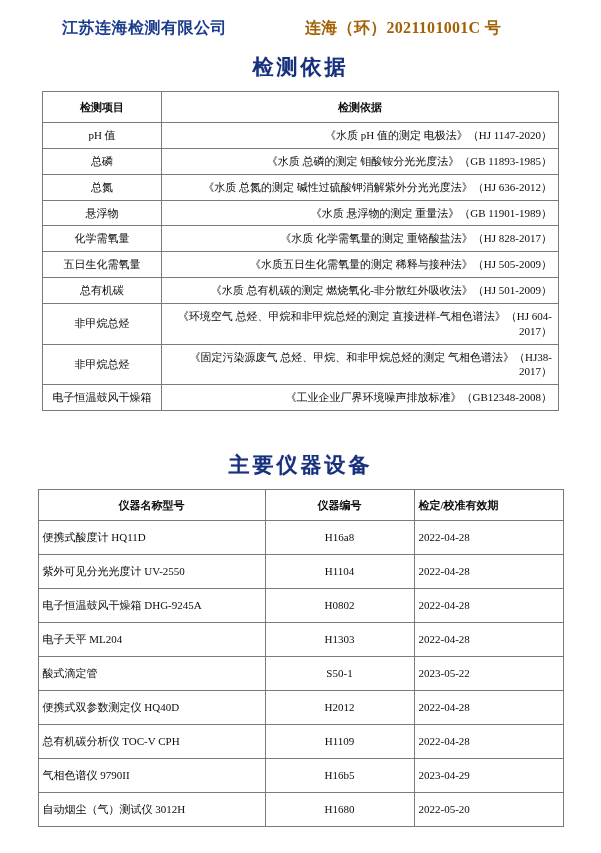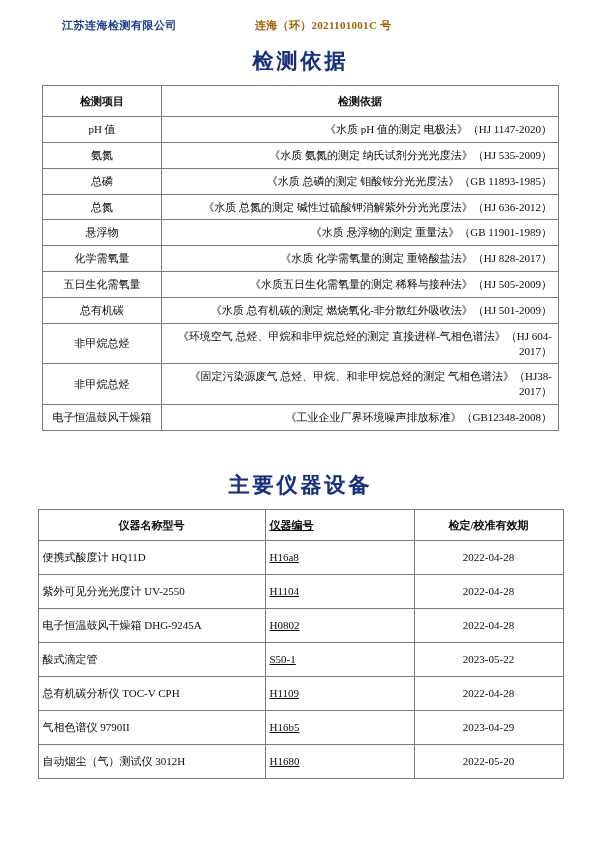--- a/index.html
+++ b/index.html
@@ -23,21 +23,21 @@
     left: 32px;
     top: 0;
     width: 537px;
     height: 853px;
   }
   
   .doc-header {
     display: flex;
     align-items: center;
     padding-top: 18px;
-    font-size: 11px;
+    font-size: 16px;
     color: #1b2f6e;
   }
   .doc-header .company {
     color: #1c3c8c;
     font-weight: bold;
     letter-spacing: 0.5px;
     padding-left: 30px;
   }
   .doc-header .report-no {
     color: #a16207;
@@ -73,22 +73,22 @@
   table.doc-table th {
     font-weight: bold;
     text-align: center;
     height: 20px;
   }
   .t1 .c1 { width: 110px; text-align: center; }
   .t1 .c2 { width: 388px; text-align: center; }
   .t1 td.c2 { text-align: right; padding-left: 6px; padding-right: 6px; }
 
   .t2 .c1 { width: 218px; }
-  .t2 .c2 { width: 140px; text-align: left; text-decoration: underline; }
-  .t2 .c3 { width: 140px; text-align: center; }
+  .t2 .c2 { width: 140px; text-align: center; }
+  .t2 .c3 { width: 140px; text-align: left; }
   .t2 td { height: 23px; }
 
   .spacer-1 { height: 26px; }
 </style>
 </head>
 <body>
 
 <div class="page">
   <div class="page-inner">
 
@@ -105,24 +105,20 @@
           <th class="c1">检测项目</th>
           <th class="c2">检测依据</th>
         </tr>
       </thead>
       <tbody>
         <tr>
           <td class="c1">pH 值</td>
           <td class="c2">《水质 pH 值的测定 电极法》（HJ 1147-2020）</td>
         </tr>
         <tr>
-          <td class="c1">氨氮</td>
-          <td class="c2">《水质 氨氮的测定 纳氏试剂分光光度法》（HJ 535-2009）</td>
-        </tr>
-        <tr>
           <td class="c1">总磷</td>
           <td class="c2">《水质 总磷的测定 钼酸铵分光光度法》（GB 11893-1985）</td>
         </tr>
         <tr>
           <td class="c1">总氮</td>
           <td class="c2">《水质 总氮的测定 碱性过硫酸钾消解紫外分光光度法》（HJ 636-2012）</td>
         </tr>
         <tr>
           <td class="c1">悬浮物</td>
           <td class="c2">《水质 悬浮物的测定 重量法》（GB 11901-1989）</td>
@@ -176,25 +172,35 @@
           <td class="c1">紫外可见分光光度计 UV-2550</td>
           <td class="c2">H1104</td>
           <td class="c3">2022-04-28</td>
         </tr>
         <tr>
           <td class="c1">电子恒温鼓风干燥箱 DHG-9245A</td>
           <td class="c2">H0802</td>
           <td class="c3">2022-04-28</td>
         </tr>
         <tr>
+          <td class="c1">电子天平 ML204</td>
+          <td class="c2">H1303</td>
+          <td class="c3">2022-04-28</td>
+        </tr>
+        <tr>
           <td class="c1">酸式滴定管</td>
           <td class="c2">S50-1</td>
           <td class="c3">2023-05-22</td>
         </tr>
         <tr>
+          <td class="c1">便携式双参数测定仪 HQ40D</td>
+          <td class="c2">H2012</td>
+          <td class="c3">2022-04-28</td>
+        </tr>
+        <tr>
           <td class="c1">总有机碳分析仪 TOC-V CPH</td>
           <td class="c2">H1109</td>
           <td class="c3">2022-04-28</td>
         </tr>
         <tr>
           <td class="c1">气相色谱仪 9790II</td>
           <td class="c2">H16b5</td>
           <td class="c3">2023-04-29</td>
         </tr>
         <tr>

